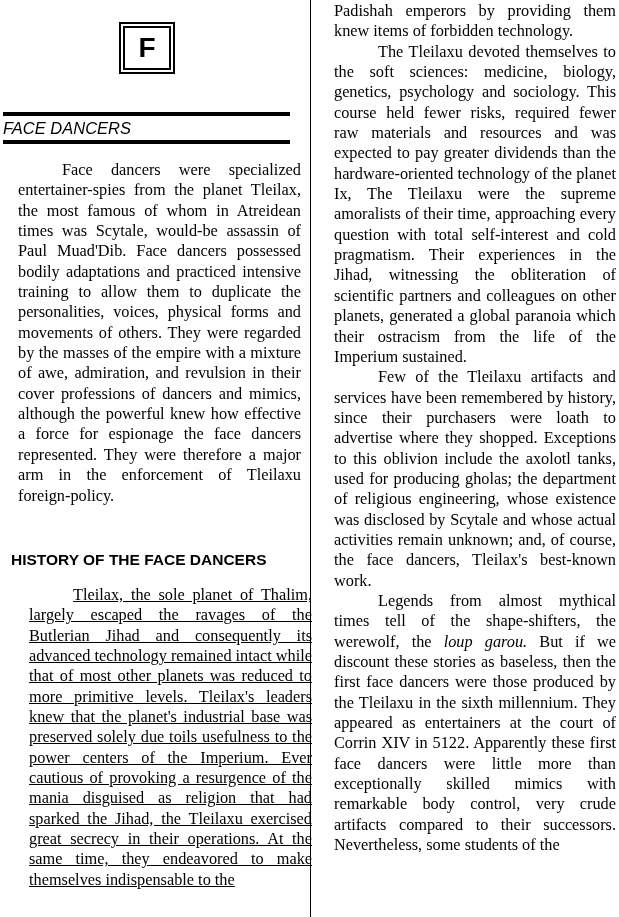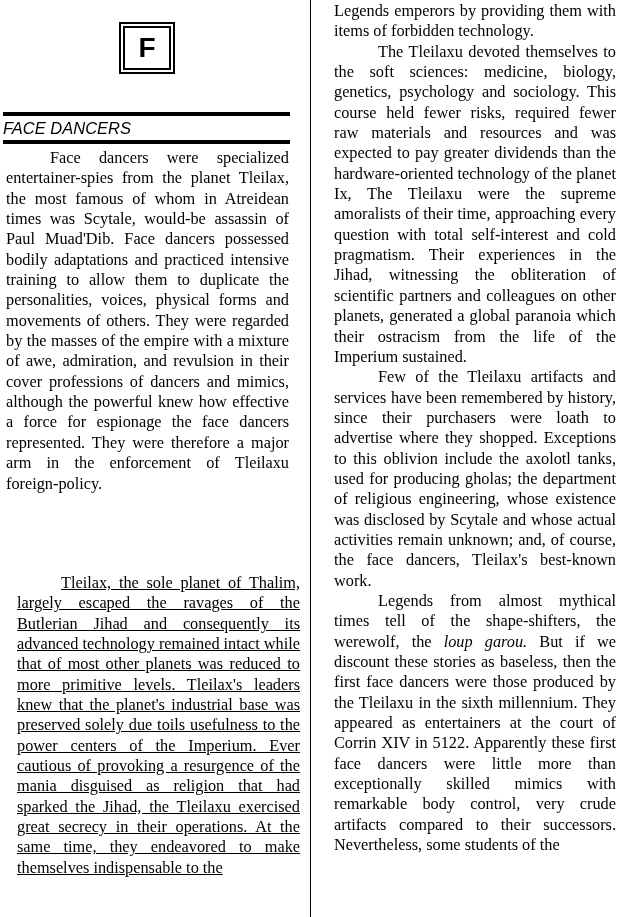--- a/index.html
+++ b/index.html
@@ -69,21 +69,21 @@
       text-align: left;
       font-family: "Liberation Sans", sans-serif;
       font-style: italic;
       font-size: 16.5px;
       line-height: 20px;
     }
     .body-text {
       font-size: 16.3px;
       line-height: 20.35px;
       text-align: justify;
-      margin: 0;
+      margin: 12px;
     }
     .body-text .indent {
       display: inline-block;
       width: 44px;
     }
     .left-para-1 {
       position: absolute;
       left: 6px;
       top: 148px;
       width: 283px;
@@ -125,25 +125,26 @@
   <div class="letter-box-wrap">
     <div class="letter-box">F</div>
   </div>
 
   <div class="rule top"></div>
   <div class="section-title">FACE DANCERS</div>
   <div class="rule bottom"></div>
 
   <p class="body-text left-para-1"><span class="indent"></span><span>Face dancers were specialized entertainer-spies from the planet Tleilax, the most famous of whom in Atreidean times was Scytale, would-be assassin of Paul Muad'Dib. Face dancers possessed bodily adaptations and practiced intensive training to allow them to duplicate the personalities, voices, physical forms and movements of others. They were regarded by the masses of the empire with a mixture of awe, admiration, and revulsion in their cover professions of dancers and mimics, although the powerful knew how effective a force for espionage the face dancers represented. They were therefore a major arm in the enforcement of Tleilaxu foreign-policy.</span></p>
 
+  <div class="subheading">HISTORY OF THE FACE DANCERS</div>
 
   <p class="body-text left-para-2"><span class="indent"></span><span>Tleilax, the sole planet of Thalim, largely escaped the ravages of the Butlerian Jihad and consequently its advanced technology remained intact while that of most other planets was reduced to more primitive levels. Tleilax's leaders knew that the planet's industrial base was preserved solely due toils usefulness to the power centers of the Imperium. Ever cautious of provoking a resurgence of the mania disguised as religion that had sparked the Jihad, the Tleilaxu exercised great secrecy in their operations. At the same time, they endeavored to make themselves indispensable to the</span></p>
 
   <div class="divider"></div>
 
   <div class="right-text">
-    <p class="body-text">Legends emperors by providing them with items of forbidden technology.</p>
+    <p class="body-text">Padishah emperors by providing them knew items of forbidden technology.</p>
     <p class="body-text"><span class="indent"></span><span>The Tleilaxu devoted themselves to the soft sciences: medicine, biology, genetics, psychology and sociology. This course held fewer risks, required fewer raw materials and resources and was expected to pay greater dividends than the hardware-oriented technology of the planet Ix, The Tleilaxu were the supreme amoralists of their time, approaching every question with total self-interest and cold pragmatism. Their experiences in the Jihad, witnessing the obliteration of scientific partners and colleagues on other planets, generated a global paranoia which their ostracism from the life of the Imperium sustained.</span></p>
     <p class="body-text"><span class="indent"></span><span>Few of the Tleilaxu artifacts and services have been remembered by history, since their purchasers were loath to advertise where they shopped. Exceptions to this oblivion include the axolotl tanks, used for producing gholas; the department of religious engineering, whose existence was disclosed by Scytale and whose actual activities remain unknown; and, of course, the face dancers, Tleilax's best-known work.</span></p>
     <p class="body-text"><span class="indent"></span><span>Legends from almost mythical times tell of the shape-shifters, the werewolf, the </span><em>loup garou.</em><span> But if we discount these stories as baseless, then the first face dancers were those produced by the Tleilaxu in the sixth millennium. They appeared as entertainers at the court of Corrin XIV in 5122. Apparently these first face dancers were little more than exceptionally skilled mimics with remarkable body control, very crude artifacts compared to their successors. Nevertheless, some students of the</span></p>
   </div>
 
 </div>
 
 </body></html>

